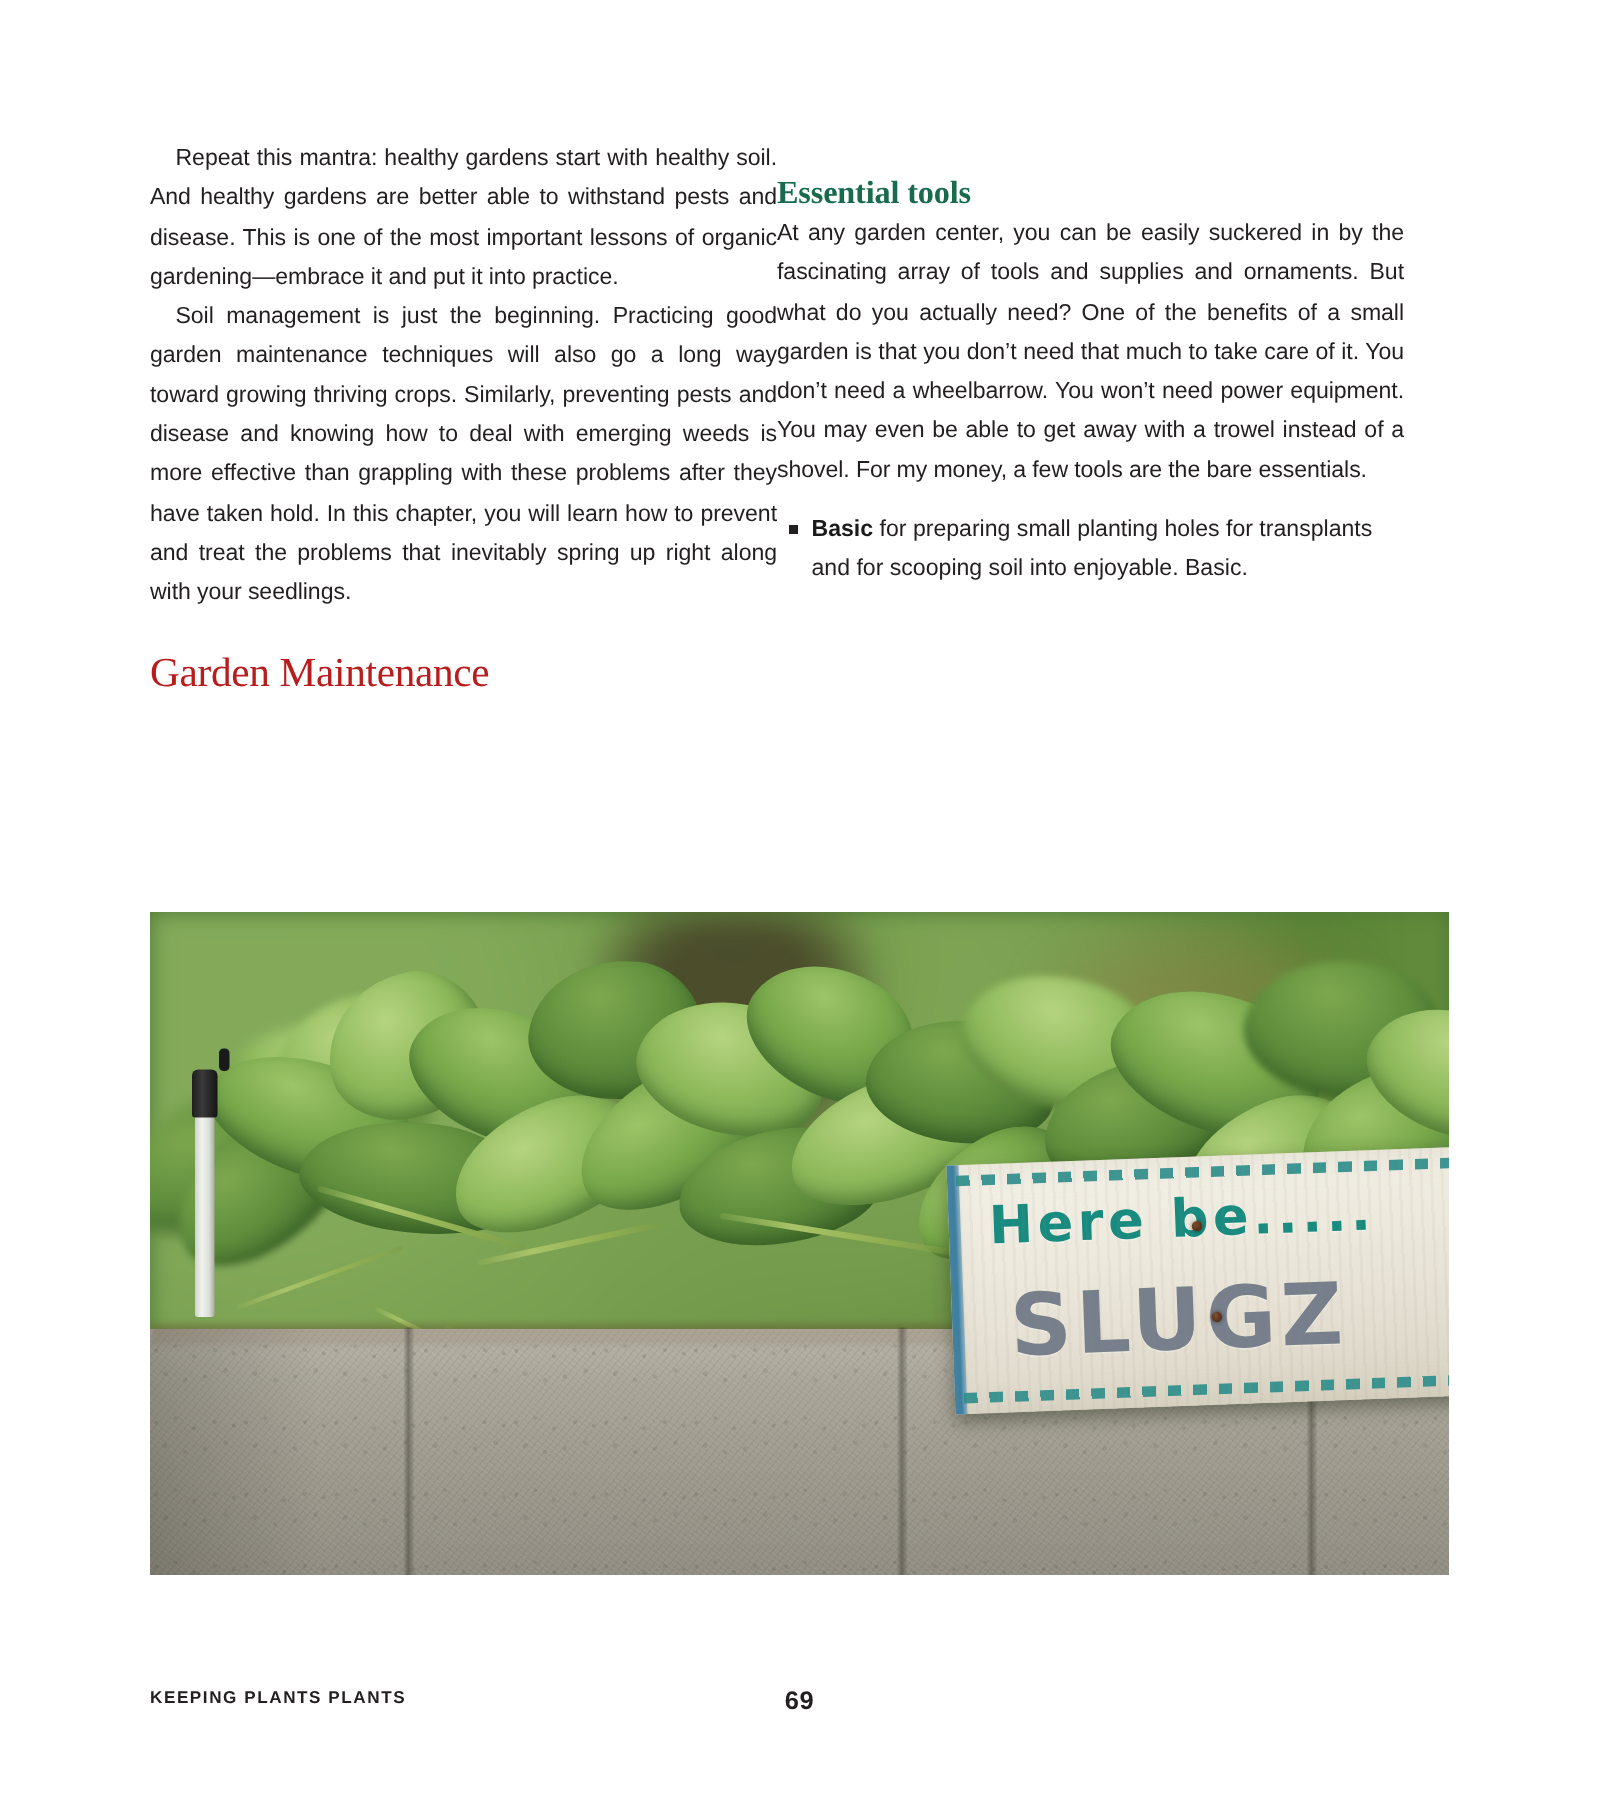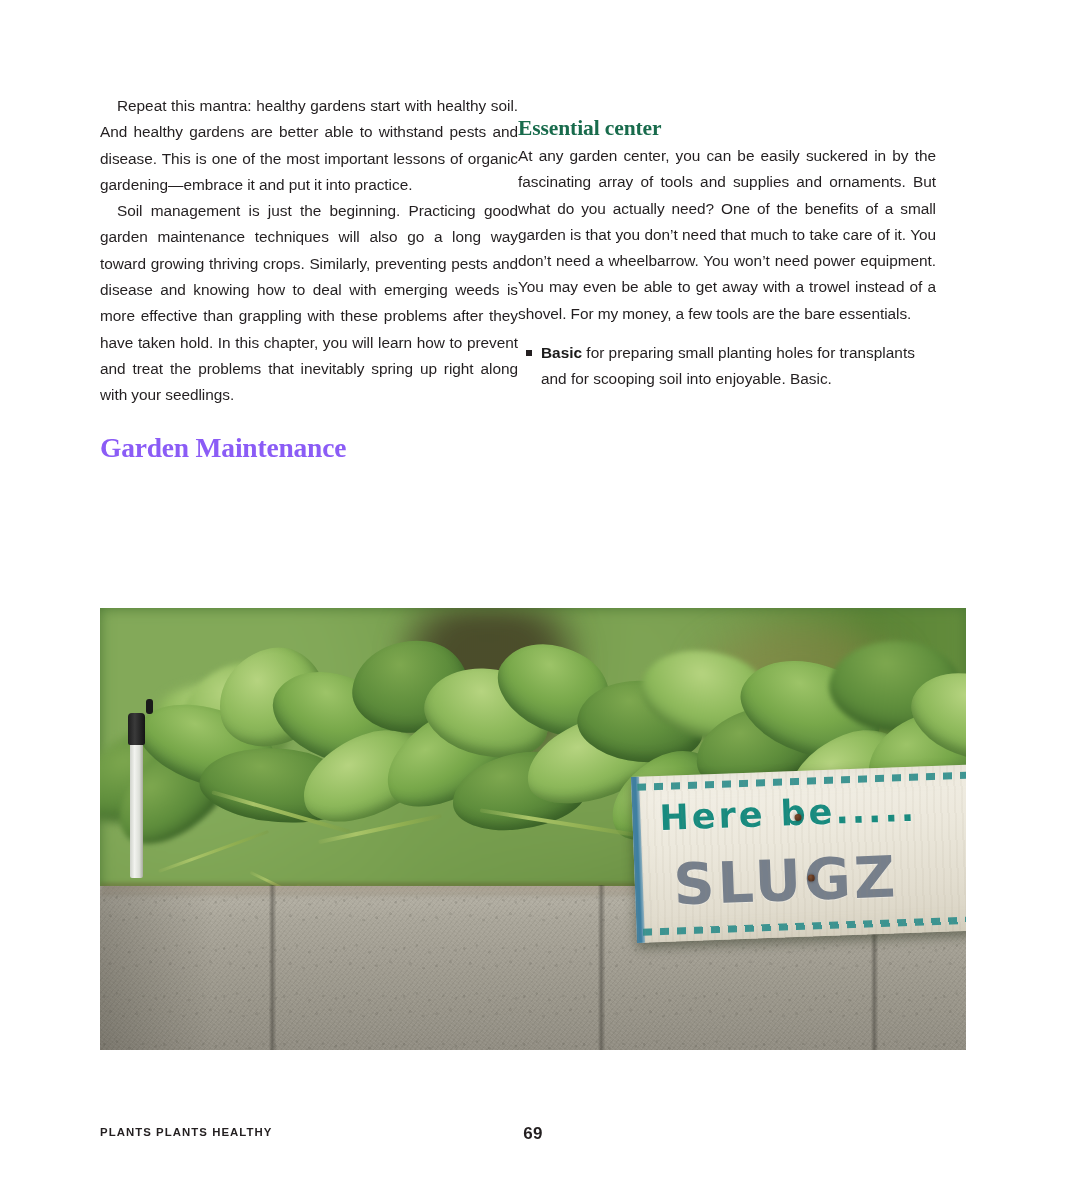--- a/index.html
+++ b/index.html
@@ -45,24 +45,24 @@
     word-spacing: -0.1px;
     hyphens: manual;
   }
   p.body.indent {
     text-indent: 17px;
   }
 
   h2.section-head {
     margin: 23px 0 4px 0;
     font-family: "Liberation Serif", serif;
-    font-weight: bold;
+    font-weight: normal;
     font-size: 27.5px;
     line-height: 32px;
-    color: #8b5cf6;
+    color: #b91c1c;
     letter-spacing: -0.2px;
   }
   h3.sub-head {
     margin: 22px 0 1px 0;
     font-family: "Liberation Serif", serif;
     font-weight: bold;
     font-size: 21.5px;
     line-height: 27px;
     color: #186b4c;
     letter-spacing: -0.1px;
@@ -365,21 +365,21 @@
 
   <div class="columns">
 
     <div class="col">
       <p class="body indent">Repeat this mantra: healthy gardens start with healthy soil. And healthy gardens are better able to withstand pests and disease. This is one of the most important lessons of organic gardening—embrace it and put it into practice.</p>
       <p class="body indent">Soil management is just the beginning. Practicing good garden maintenance techniques will also go a long way toward growing thriving crops. Similarly, preventing pests and disease and knowing how to deal with emerging weeds is more effective than grappling with these problems after they have taken hold. In this chapter, you will learn how to prevent and treat the problems that inevitably spring up right along with your seedlings.</p>
       <h2 class="section-head">Garden Maintenance</h2>
     </div>
 
     <div class="col">
-      <h3 class="sub-head">Essential center</h3>
+      <h3 class="sub-head">Essential tools</h3>
       <p class="body">At any garden center, you can be easily suckered in by the fascinating array of tools and supplies and ornaments. But what do you actually need? One of the benefits of a small garden is that you don’t need that much to take care of it. You don’t need a wheelbarrow. You won’t need power equipment. You may even be able to get away with a trowel instead of a shovel. For my money, a few tools are the bare essentials.</p>
 
       <ul class="tool-list">
         <li>
           <span class="sq"></span>
           <b>Basic</b><span> for preparing small planting holes for transplants and for scooping soil into enjoyable. Basic.</span>
         </li>
       </ul>
     </div>
 
@@ -460,17 +460,17 @@
 
       <div class="stake"></div>
       <div class="stake-cap"></div>
       <div class="stake-tip"></div>
 
     </div>
 
   </div>
 
   <div class="footer">
-    <div class="footer-chapter">PLANTS PLANTS HEALTHY</div>
+    <div class="footer-chapter">KEEPING PLANTS PLANTS</div>
     <div class="footer-page">69</div>
   </div>
 
 </div>
 
 </body></html>

